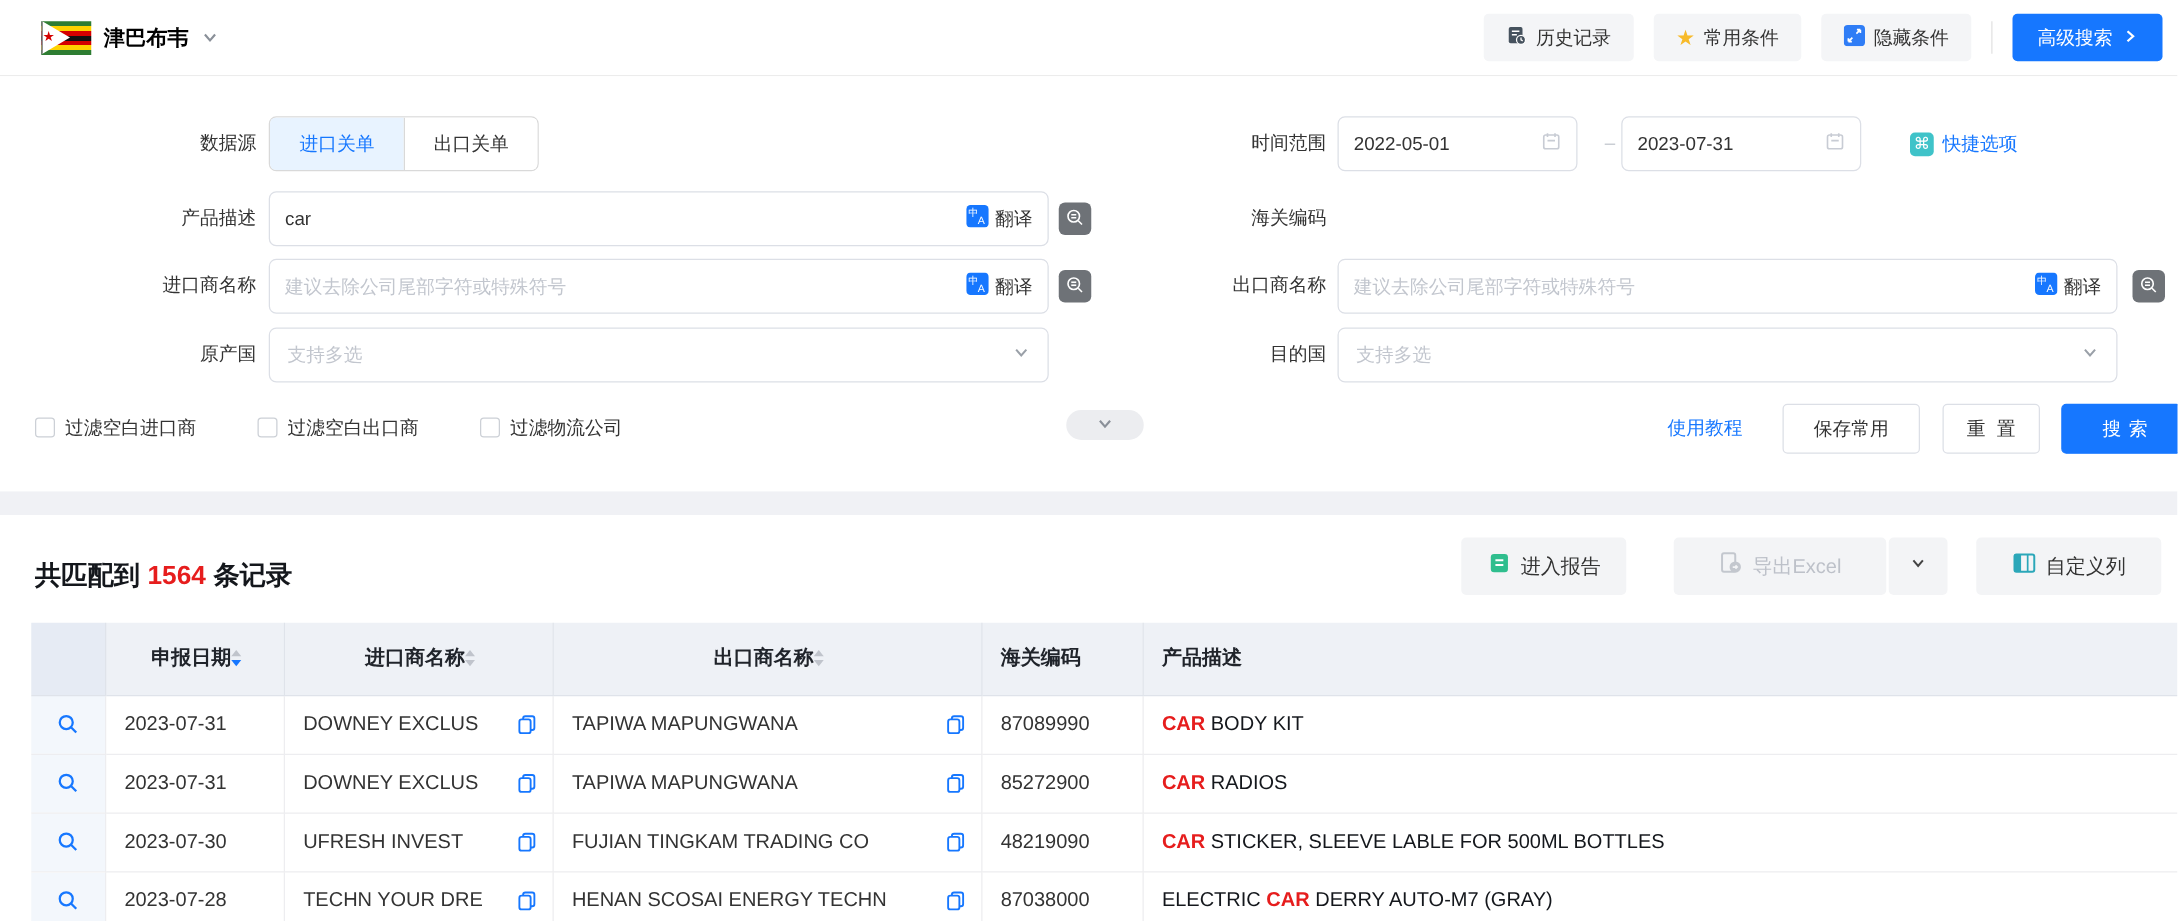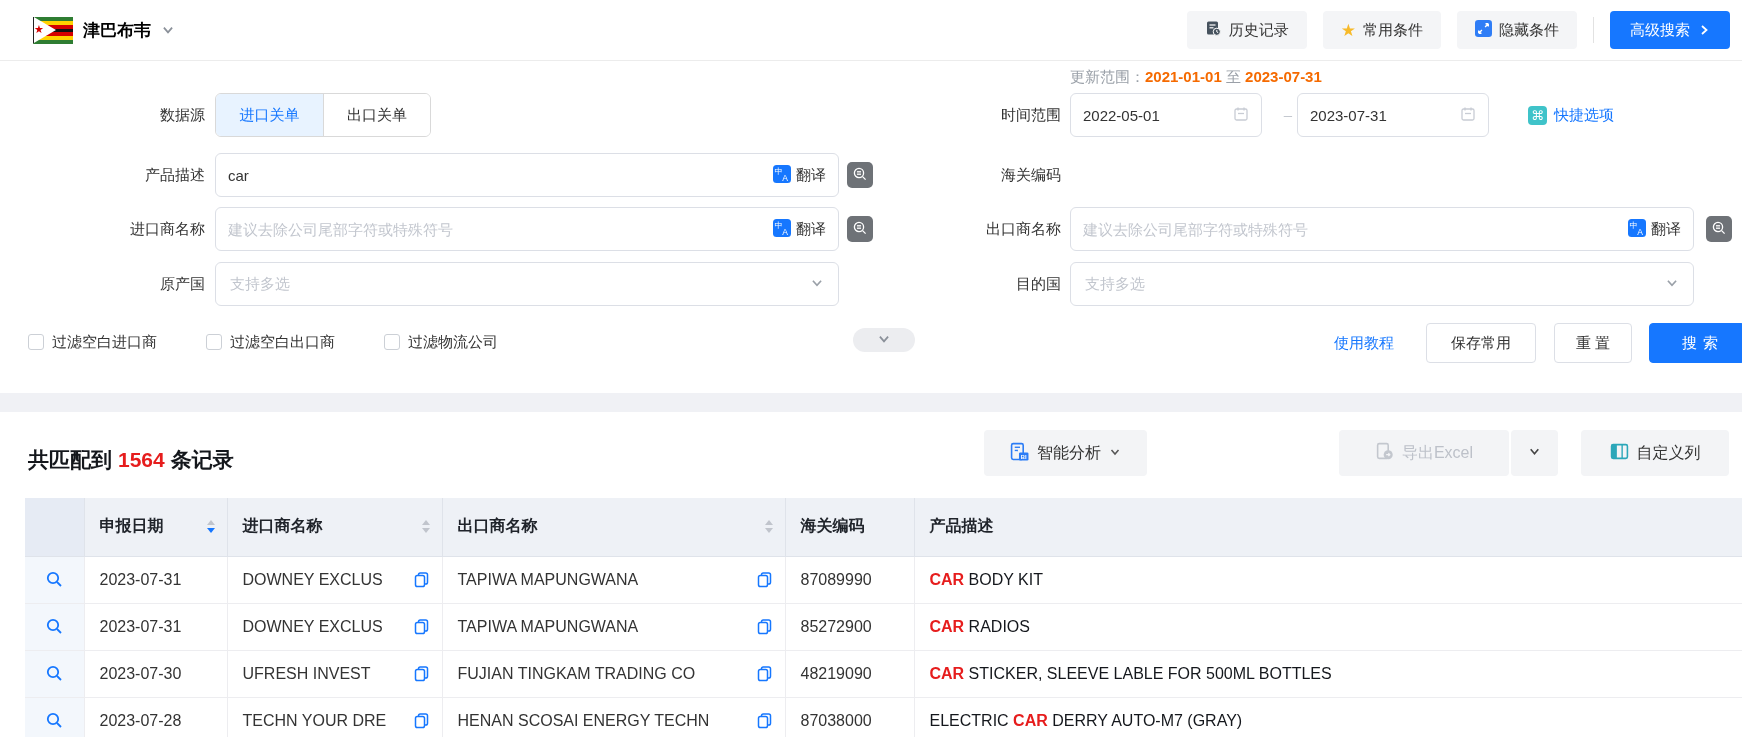--- a/index.html
+++ b/index.html
@@ -57,21 +57,21 @@
     display:flex; align-items:center; padding:16px 14px; cursor:pointer; }
   .sel-wrap .ph { flex:1; color:#c2c6ce; font-size:15px; }
 
   .chk-group { display:flex; align-items:center; gap:8px; height:24px; cursor:pointer;font-family:Liberation Serif, serif; }
   .chk-box { width:16px; height:16px; border:1px solid #ccd0d6; border-radius:3px; background:#fff; }
   .collapse-pill { width:62px; height:24px; border-radius:12px; background:#ecedf0; border:none;
     display:flex; align-items:center; justify-content:center; cursor:pointer; }
   .link { color:#1677ff; font-size:15px; background:none; border:none; cursor:pointer;
     font-family:inherit; line-height:40px; }
   .form-btn { height:40px; border:1px solid #dcdfe6; border-radius:4px; background:#fff;
-    color:#333; font-size:15px; font-family:Liberation Sans, sans-serif; cursor:pointer; }
+    color:#333; font-size:15px; font-family:Liberation Mono, monospace; cursor:pointer; }
   .form-btn.primary { background:#1677ff; border-color:#1677ff; color:#fff; letter-spacing:6px;
     padding-left:6px; text-indent:6px; }
 
   .separator { height:19px; background:#f0f1f5; }
 
   
   .results-head { position:relative; height:86px; background:#fff;padding-left:28px; }
   .count-line { position:absolute; left:28px; top:34px; font-size:21px; font-weight:700; color:#14171c; }
   .count-line .num { color:#e61d1d; margin:0 6px; }
   .rh-btn { position:absolute; top:18px; height:46px; background:#f3f4f6; border:none;
@@ -81,21 +81,21 @@
 
   
   .table-wrap { padding-left:25px; }
   table { border-collapse:collapse; table-layout:fixed; width:1717px; }
   col.c0{width:59px} col.c1{width:143px} col.c2{width:215px} col.c3{width:343px} col.c4{width:129px}
   thead th { height:58px; background:#eef1f6; border-right:1px solid #dfe3ea;
     border-bottom:1px solid #dfe3ea; font-size:16px; font-weight:700; color:#20242b;
     text-align:left; padding:0 12px 0 15px; }
   thead th.iconcol { background:#e6ebf4; }
   thead th:last-child { border-right:none; }
-  .th-flex { display:flex; align-items:center; justify-content:space-between; }
+  .th-flex { display:flex; align-items:center; justify-content:center; }
   .sorter { display:flex; flex-direction:column; gap:3px; cursor:pointer; }
   .car-up { width:0; height:0; border-left:4.5px solid transparent; border-right:4.5px solid transparent;
     border-bottom:5.5px solid #c0c4cc; }
   .car-dn { width:0; height:0; border-left:4.5px solid transparent; border-right:4.5px solid transparent;
     border-top:5.5px solid #c0c4cc; }
   .car-dn.on { border-top-color:#1677ff; }
   tbody td { height:47px; border-right:1px solid #ededf0; border-bottom:1px solid #ededf0;
     font-size:16px; color:#333; padding:0 12px 0 15px; white-space:nowrap; overflow:hidden; }
   tbody td:last-child { border-right:none; }
   tbody td.iconcol { background:#f3f7fc; text-align:center; padding:0; }
@@ -153,25 +153,20 @@
         <svg width="12" height="12" viewBox="0 0 12 12" fill="none" stroke="#fff" stroke-width="1.8">
             <polyline points="4,2 8.5,6 4,10"></polyline>
           </svg>
       </span>
     </button>
   </div>
 </header>
 
 <section class="form-area">
 
-  <div class="abs update-line">
-    <span>更新范围：</span><b>2021-01-01</b>
-    <span>至</span>
-    <b>2023-07-31</b>
-  </div>
 
   <div class="abs seg">
     <button class="seg-opt active">进口关单</button>
     <button class="seg-opt">出口关单</button>
   </div>
   <div class="abs flabel" style="left:25px;top:32px;width:180px">数据源</div>
 
   <div class="abs flabel" style="left:880px;top:32px;width:181px">时间范围</div>
   <div class="abs inp-wrap date-wrap" style="left:1070px;top:32px">
     <input value="2022-05-01" style="">
@@ -324,38 +319,31 @@
   <button class="abs form-btn primary" style="left:1649px;top:262px;width:96px">搜索</button>
 </section>
 
 <div class="separator"></div>
 
 <section class="results-head">
   <div class="count-line">
     <span>共匹配到</span><span class="num">1564</span><span>条记录</span>
   </div>
 
-  <button class="rh-btn" style="left:984px;width:163px">
+
+  <button class="rh-btn" style="left:1169px;width:132px">
     <span>
       <svg width="19" height="19" viewBox="0 0 18 18">
-          <rect x="1.5" y="1.5" width="11" height="15" rx="1.5" fill="none" stroke="#2b7cf6" stroke-width="1.5"></rect>
-          <line x1="4.5" y1="5" x2="9.5" y2="5" stroke="#2b7cf6" stroke-width="1.3"></line>
-          <line x1="4.5" y1="8" x2="7.5" y2="8" stroke="#2b7cf6" stroke-width="1.3"></line>
-          <rect x="8.5" y="10" width="9" height="7.5" rx="1.2" fill="#2b7cf6"></rect>
-          <text x="13" y="15.8" font-size="5.5" fill="#fff" text-anchor="middle" font-weight="bold" font-family="sans-serif">BI</text>
-        </svg>
-    </span>
-    <span>智能分析</span>
-    <span>
-      <svg width="12" height="12" viewBox="0 0 12 12" fill="none" stroke="#555" stroke-width="1.5">
-          <polyline points="2.5,4 6,8 9.5,4"></polyline>
-        </svg>
-    </span>
-  </button>
-
+          <rect x="2.5" y="2" width="13" height="14" rx="2.5" fill="#2fbe8e"></rect>
+          <line x1="6" y1="6.8" x2="12" y2="6.8" stroke="#fff" stroke-width="1.6"></line>
+          <line x1="6" y1="10.4" x2="12" y2="10.4" stroke="#fff" stroke-width="1.6"></line>
+        </svg>
+    </span>
+    <span>进入报告</span>
+  </button>
 
   <button class="rh-btn disabled" style="left:1339px;width:170px">
     <span>
       <svg width="19" height="19" viewBox="0 0 18 18">
           <rect x="2.5" y="1.5" width="10" height="14" rx="1.5" fill="none" stroke="#c3c7ce" stroke-width="1.5"></rect>
           <circle cx="12.5" cy="12" r="4.3" fill="#c3c7ce"></circle>
           <path d="M10.6 12 h3.4 M12.7 10.7 L14 12 l-1.3 1.3" stroke="#f3f4f6" stroke-width="1.2" fill="none"></path>
         </svg>
     </span>
     <span>导出Excel</span>

